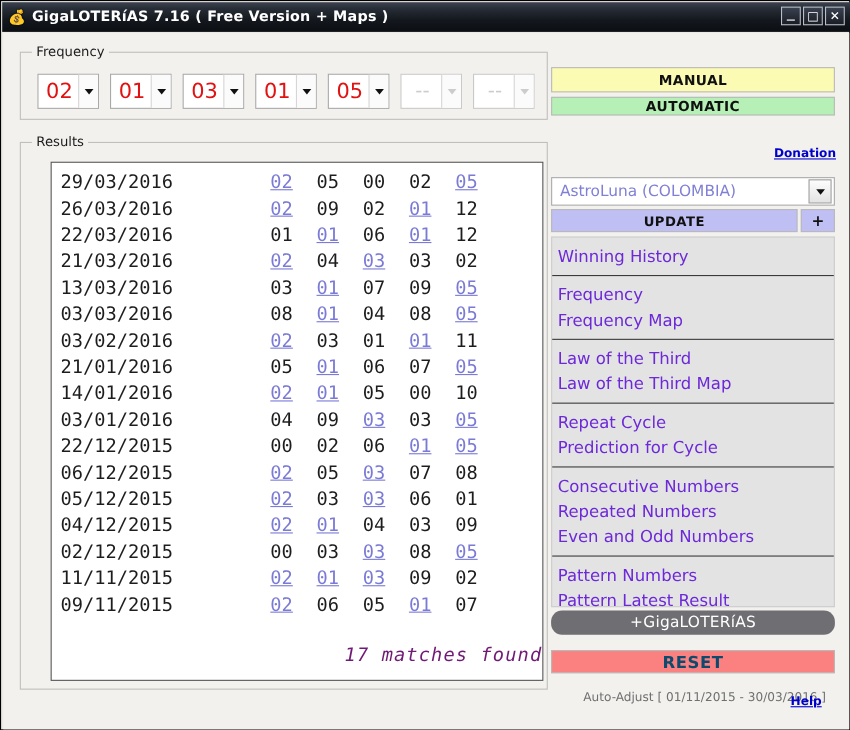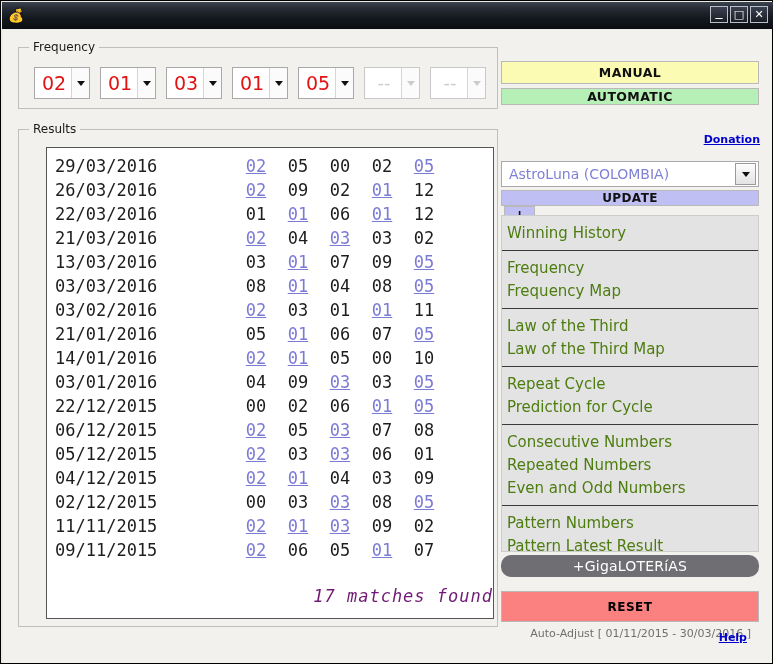--- a/index.html
+++ b/index.html
@@ -152,71 +152,72 @@
     font-size:14px;color:#8080d6;
     font-family:"DejaVu Sans", sans-serif;
     white-space:nowrap;overflow:hidden;
   }
   #lottery-select .sel-arrow{
     width:21px;height:22px;margin-right:2px;
     background:linear-gradient(to bottom,#fdfdfd,#e3e3e3);
     border:1px solid #9b9b9b;box-sizing:border-box;
     display:flex;align-items:center;justify-content:center;
   }
-  #update-row{left:500px;top:189px;width:258px;height:21px;display:flex;flex-direction:column;}
+  #update-row{left:500px;top:189px;width:258px;height:21px;display:flex;}
   #btn-update{
     flex:1;background:#bfbff4;border:1px solid #b9b9b9;box-sizing:border-box;
     display:flex;align-items:center;justify-content:center;
     font-weight:bold;font-size:12px;color:#111;letter-spacing:.4px;
   }
   #btn-plus{
     width:31px;margin-left:3px;
     background:#bfbff4;border:1px solid #b9b9b9;box-sizing:border-box;
     display:flex;align-items:center;justify-content:center;
     font-weight:bold;font-size:14px;color:#111;
   }
   #menu-panel{
     left:500px;top:214px;width:258px;height:337px;
     background:#e3e3e3;border:1px solid #cdcdcd;box-sizing:border-box;
   }
   .mgroup{border-bottom:1px solid #3a3a3a;padding:6px 0 5px 0;}
   .mgroup:last-child{border-bottom:none;}
   .mitem{
     padding:1px 0 1px 5px;
-    font-size:15px;color:#4d7c0f;line-height:21px;
+    font-size:15px;color:#6d28d9;line-height:21px;
     font-family:"DejaVu Sans", sans-serif;
     cursor:pointer;white-space:nowrap;
   }
   #giga-bar{
     left:500px;top:554px;width:258px;height:22px;
     background:#6f6f73;
     display:flex;align-items:center;justify-content:center;
     color:#ffffff;font-size:14px;letter-spacing:.2px;border-radius:10px;
   }
   #btn-reset{
-    left:500px;top:590px;width:258px;height:31px;
+    left:500px;top:590px;width:258px;height:21px;
     background:#fb8080;border:1px solid #b9b9b9;box-sizing:border-box;
     display:flex;align-items:center;justify-content:center;
-    font-weight:bold;font-size:12px;color:#000000;letter-spacing:.5px;
+    font-weight:bold;font-size:15px;color:#0c4a6e;letter-spacing:.5px;
   }
   #help{
     left:0;top:630px;width:758px;text-align:right;padding-right:12px;
     box-sizing:border-box;
     font-size:11px;color:#0000cc;text-decoration:underline;font-weight:bold;
     cursor:pointer;
     padding-left:18px;
   }
 </style>
 </head>
 <body>
 
 <div class="window">
 
   <div class="titlebar">
     <div class="title-icon">💰</div>
+    <div class="title-text">GigaLOTERíAS 7.16  ( Free Version + Maps )</div>
     <div class="winbtns">
       <div class="winbtn min">_</div>
       <div class="winbtn">□</div>
       <div class="winbtn">✕</div>
     </div>
   </div>
 
   <div class="client"></div>
 
   <div class="groupbox" id="freq-group">

